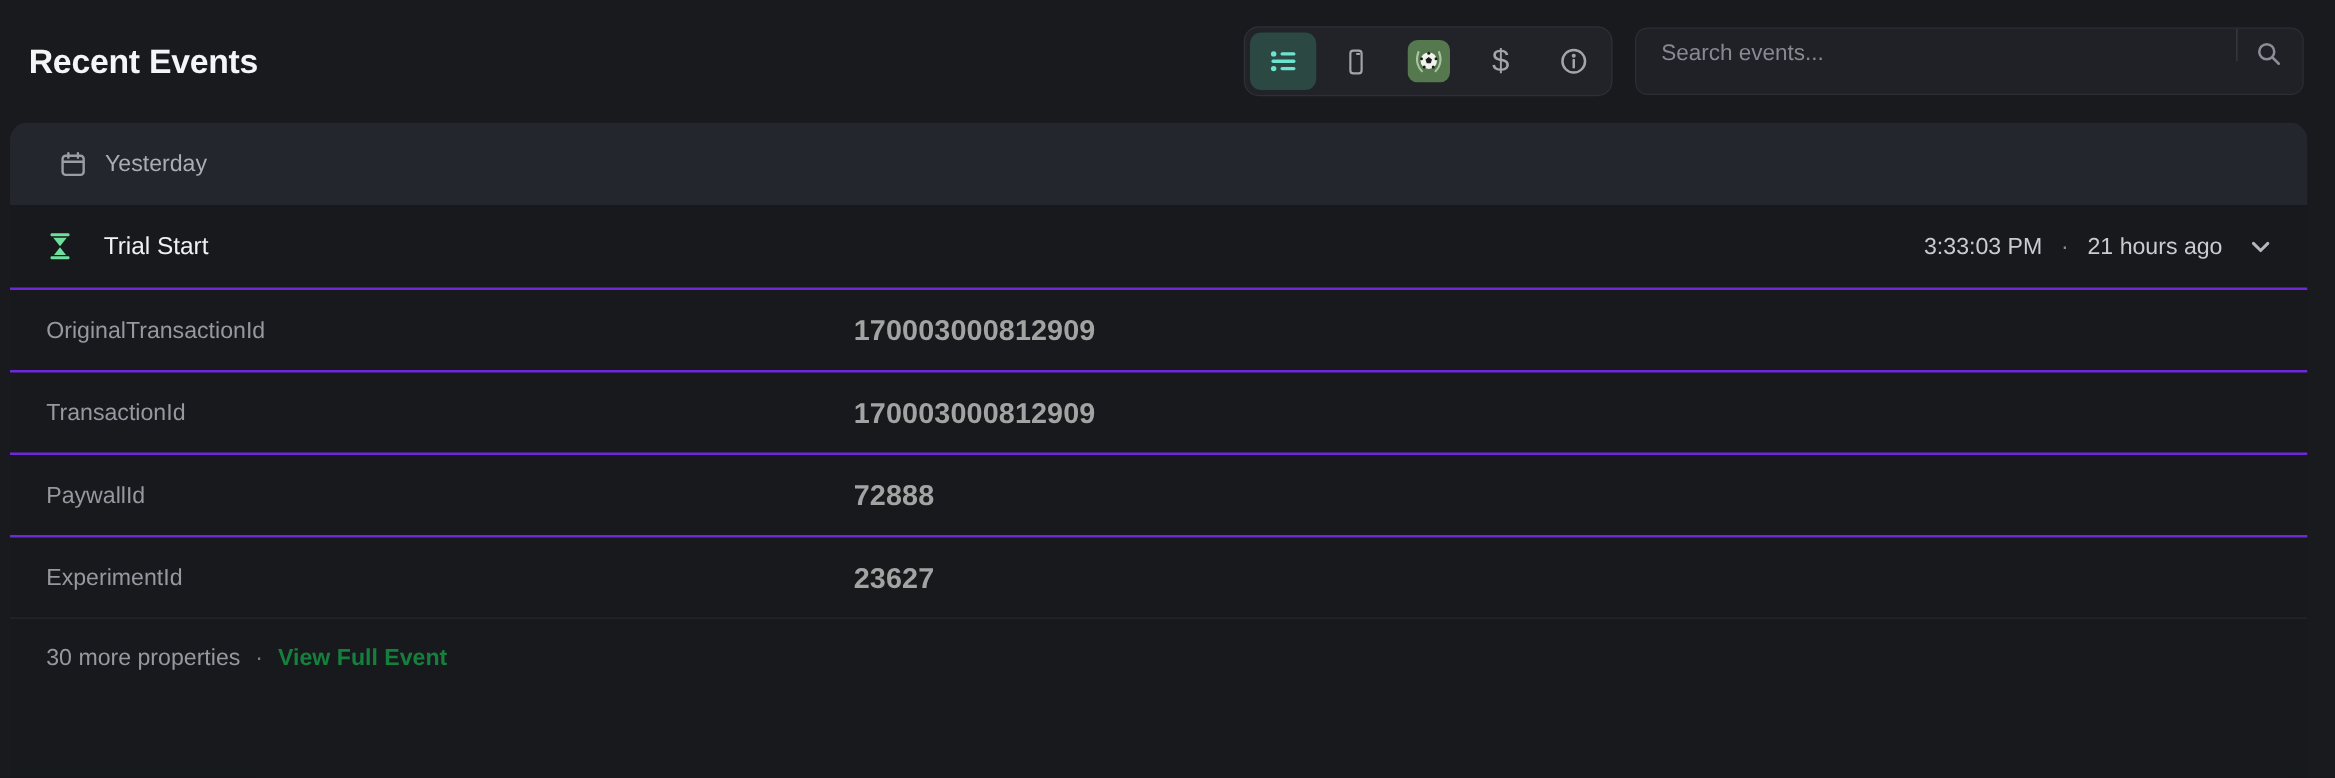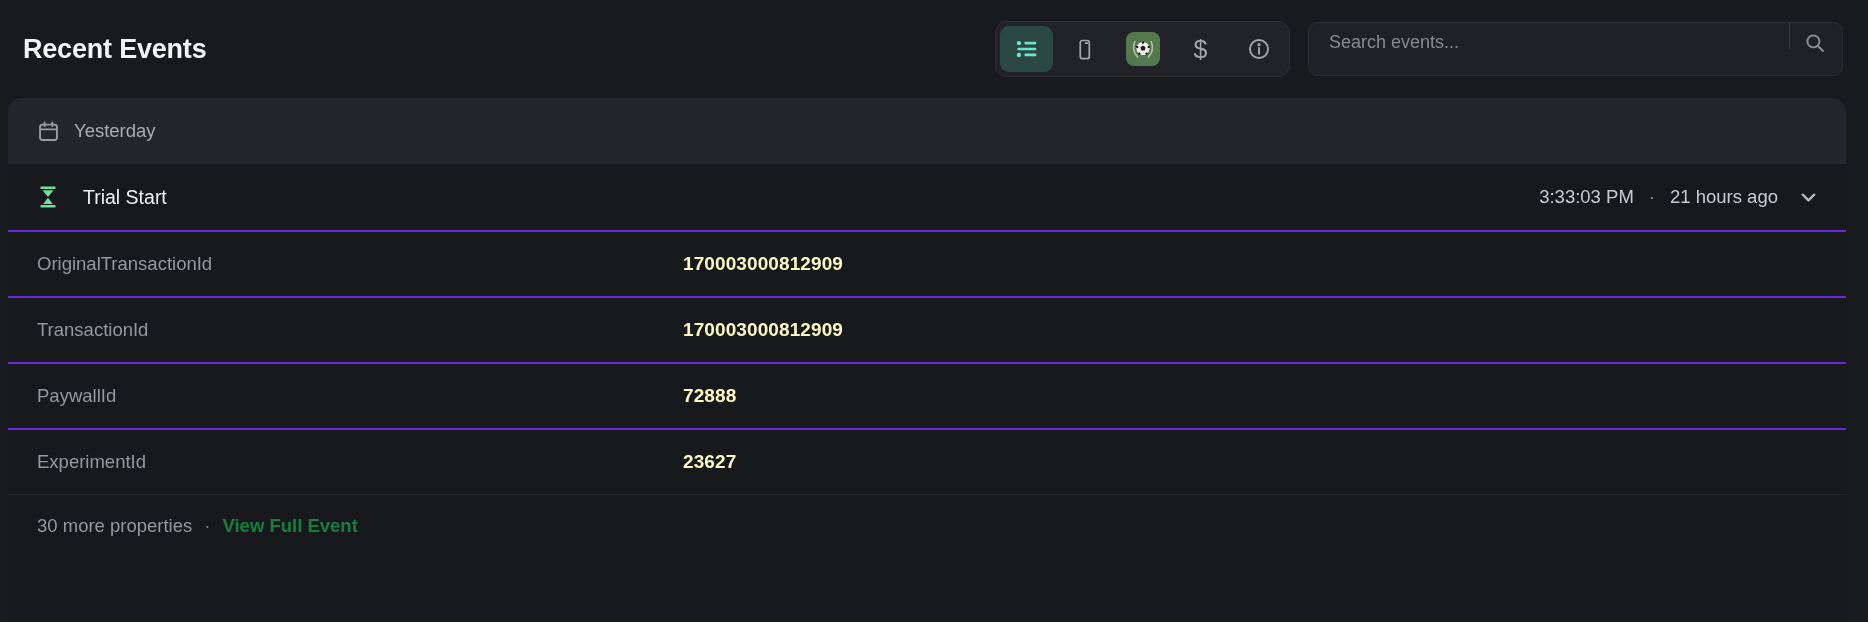--- a/index.html
+++ b/index.html
@@ -44,37 +44,37 @@
   .search-input::placeholder { color:#878a92; }
   .search-divider { width:1px; height:26px; background:#3a3d44; margin:0 14px 0 8px; }
 
   
   .card {
     margin:0 22px 0 8px; height:524px;
     background:#18191d; border-radius:14px 14px 0 0; overflow:hidden;
   }
   .group-header {
     height:66px; background:#24262d; display:flex; align-items:center;
-    gap:14px; padding-left:29px; color:#abadb4; font-size:18.5px; font-weight:500;
+    gap:14px; padding-left:39px; color:#abadb4; font-size:18.5px; font-weight:500;
   }
   .event-row {
     height:66px; display:flex; align-items:center; justify-content:space-between;
     padding:0 26px 0 29px; cursor:pointer;
   }
   .event-left { display:flex; align-items:center; gap:24px; }
   .event-title { font-size:19.5px; font-weight:400; color:#f0f1f3; }
   .event-right { display:flex; align-items:center; gap:13px; color:#c9cbd1; font-size:18.5px; font-weight:500; }
   .event-right .dot-sep { color:#8b8e95; margin:0 2px; }
 
   .prop-row {
     height:66px; display:grid; grid-template-columns:614px 1fr;
     align-items:center; padding-left:29px; border-top:2px solid #6d28d9;gap:32px;
   }
   .prop-key { font-size:18.5px; color:#96989f; font-weight:400; }
-  .prop-value { font-size:19px; color:#fef9c3; font-weight:700; letter-spacing:0.1px; }
+  .prop-value { font-size:23px; color:#a3a3a3; font-weight:700; letter-spacing:0.1px; }
 
   .event-footer {
     height:62px; border-top:1px solid #25272c; display:flex; align-items:center;
     gap:12px; padding-left:29px; font-size:18.5px; color:#96989f;
   }
   .event-footer .dot-sep { color:#7d8087; }
   .view-link { color:#15803d; font-weight:700; text-decoration:none; cursor:pointer; }
 
   .icon { display:inline-flex; align-items:center; justify-content:center; }
 </style>

